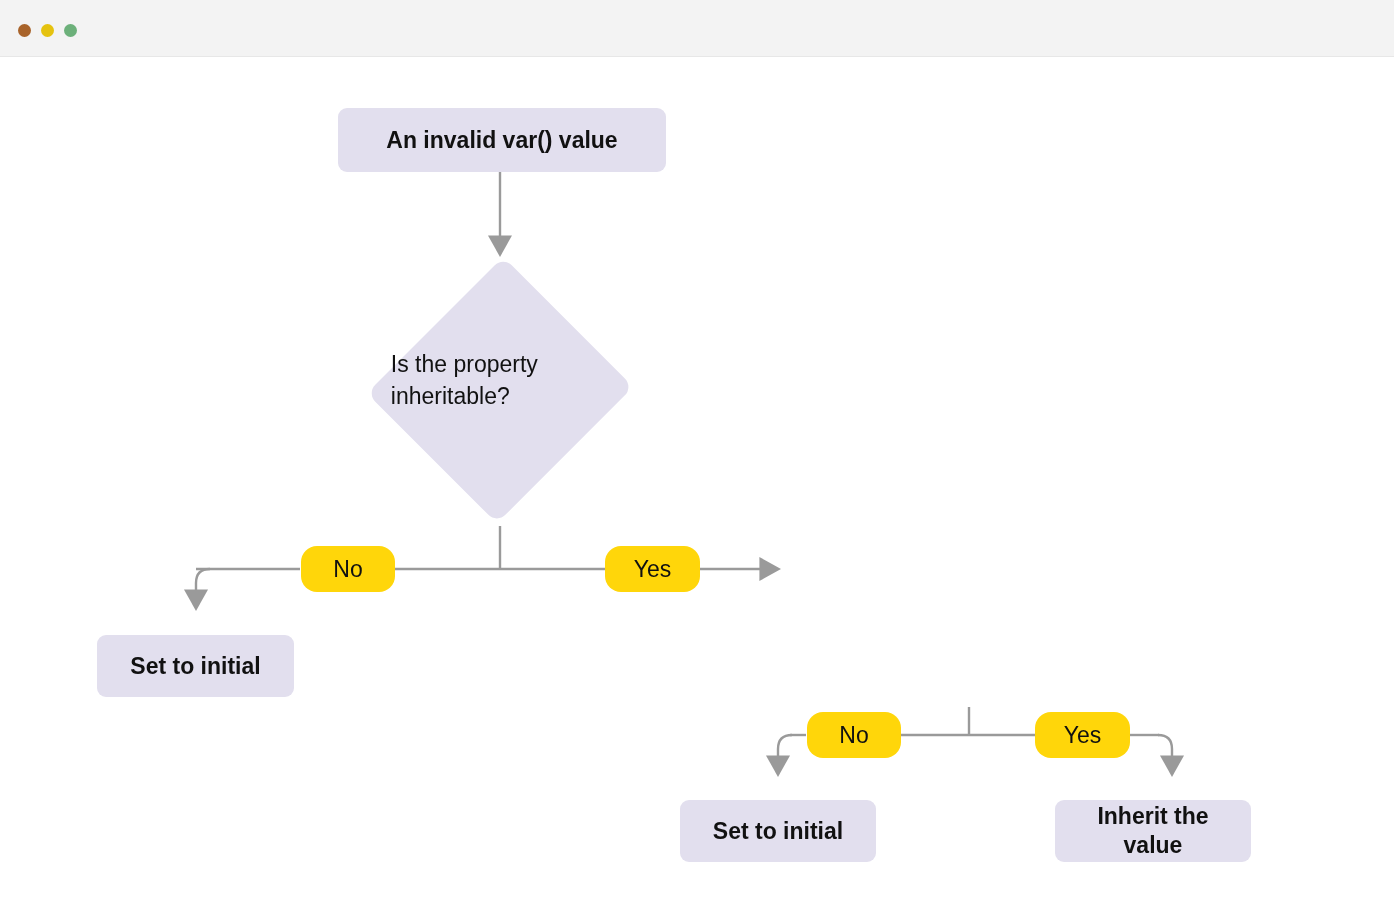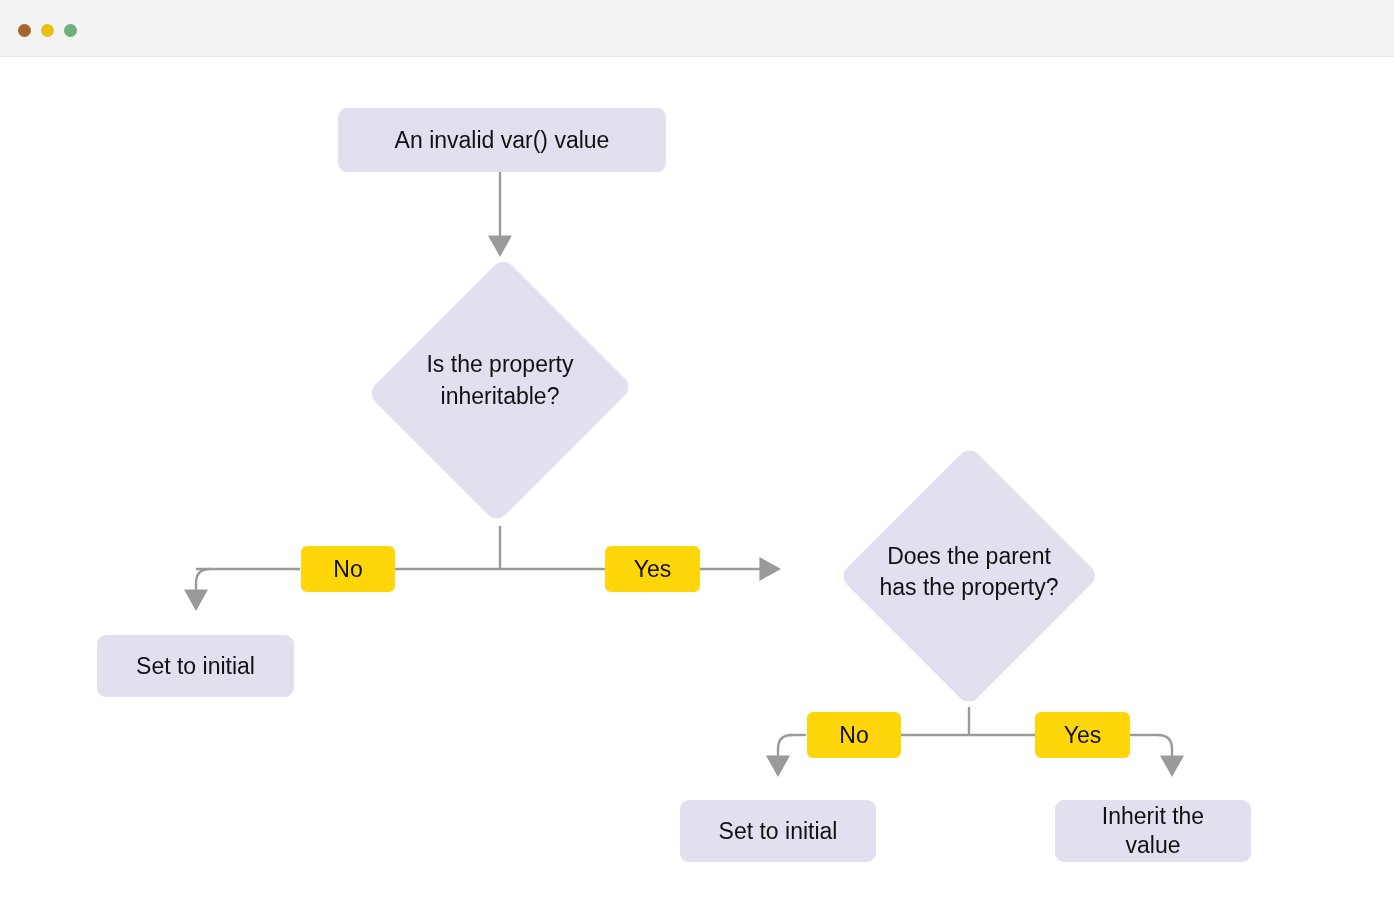--- a/index.html
+++ b/index.html
@@ -53,50 +53,50 @@
     text-align: center;
     color: #111111;
   }
 
   .rect {
     background: #e2dfee;
     border-radius: 9px;
     font-size: 23px;
     line-height: 1.25;
     padding: 0 18px;
+    font-weight: bold;
   }
 
   .diamond-wrap {
     position: absolute;
     display: flex;
     align-items: center;
     justify-content: center;
   }
   .diamond-shape {
     position: absolute;
     left: 50%; top: 50%;
     width: 70.7%; height: 70.7%;
     transform: translate(-50%, -50%) rotate(45deg);
     background: #e2dfee;
     border-radius: 12px;
   }
   .diamond-label {
     position: relative;
     z-index: 2;
-    text-align: center;
     font-size: 23px;
     line-height: 1.37;
     color: #111111;
     width: 84%;
   }
 
   .pill {
     position: absolute;
     background: #ffd60a;
-    border-radius: 6px;
+    border-radius: 16px;
     display: flex;
     align-items: center;
     justify-content: center;
     font-size: 23px;
     color: #111111;
     z-index: 5;
   }
 </style>
 </head>
 <body>
@@ -145,24 +145,20 @@
     <div class="diamond-shape"></div>
     <div class="diamond-label" style="transform: translateY(-9px);">Is the property inheritable?</div>
   </div>
 
   <div class="pill" style="left:301px; top:489px; width:94px; height:46px;">No</div>
 
   <div class="pill" style="left:605px; top:489px; width:95px; height:46px;">Yes</div>
 
   <div class="node rect" style="left:97px; top:578px; width:197px; height:62px;">Set to initial</div>
 
-  <div class="diamond-wrap" style="left:839px; top:388px; width:260px; height:262px;">
-    <div class="diamond-shape"></div>
-    <div class="diamond-label" style="transform: translateY(-4px); width:74%;">Does the parent has the property?</div>
-  </div>
 
   <div class="pill" style="left:807px; top:655px; width:94px; height:46px;">No</div>
 
   <div class="pill" style="left:1035px; top:655px; width:95px; height:46px;">Yes</div>
 
   <div class="node rect" style="left:680px; top:743px; width:196px; height:62px;">Set to initial</div>
 
   <div class="node rect" style="left:1055px; top:743px; width:196px; height:62px;">Inherit the value</div>
 
 </div>

